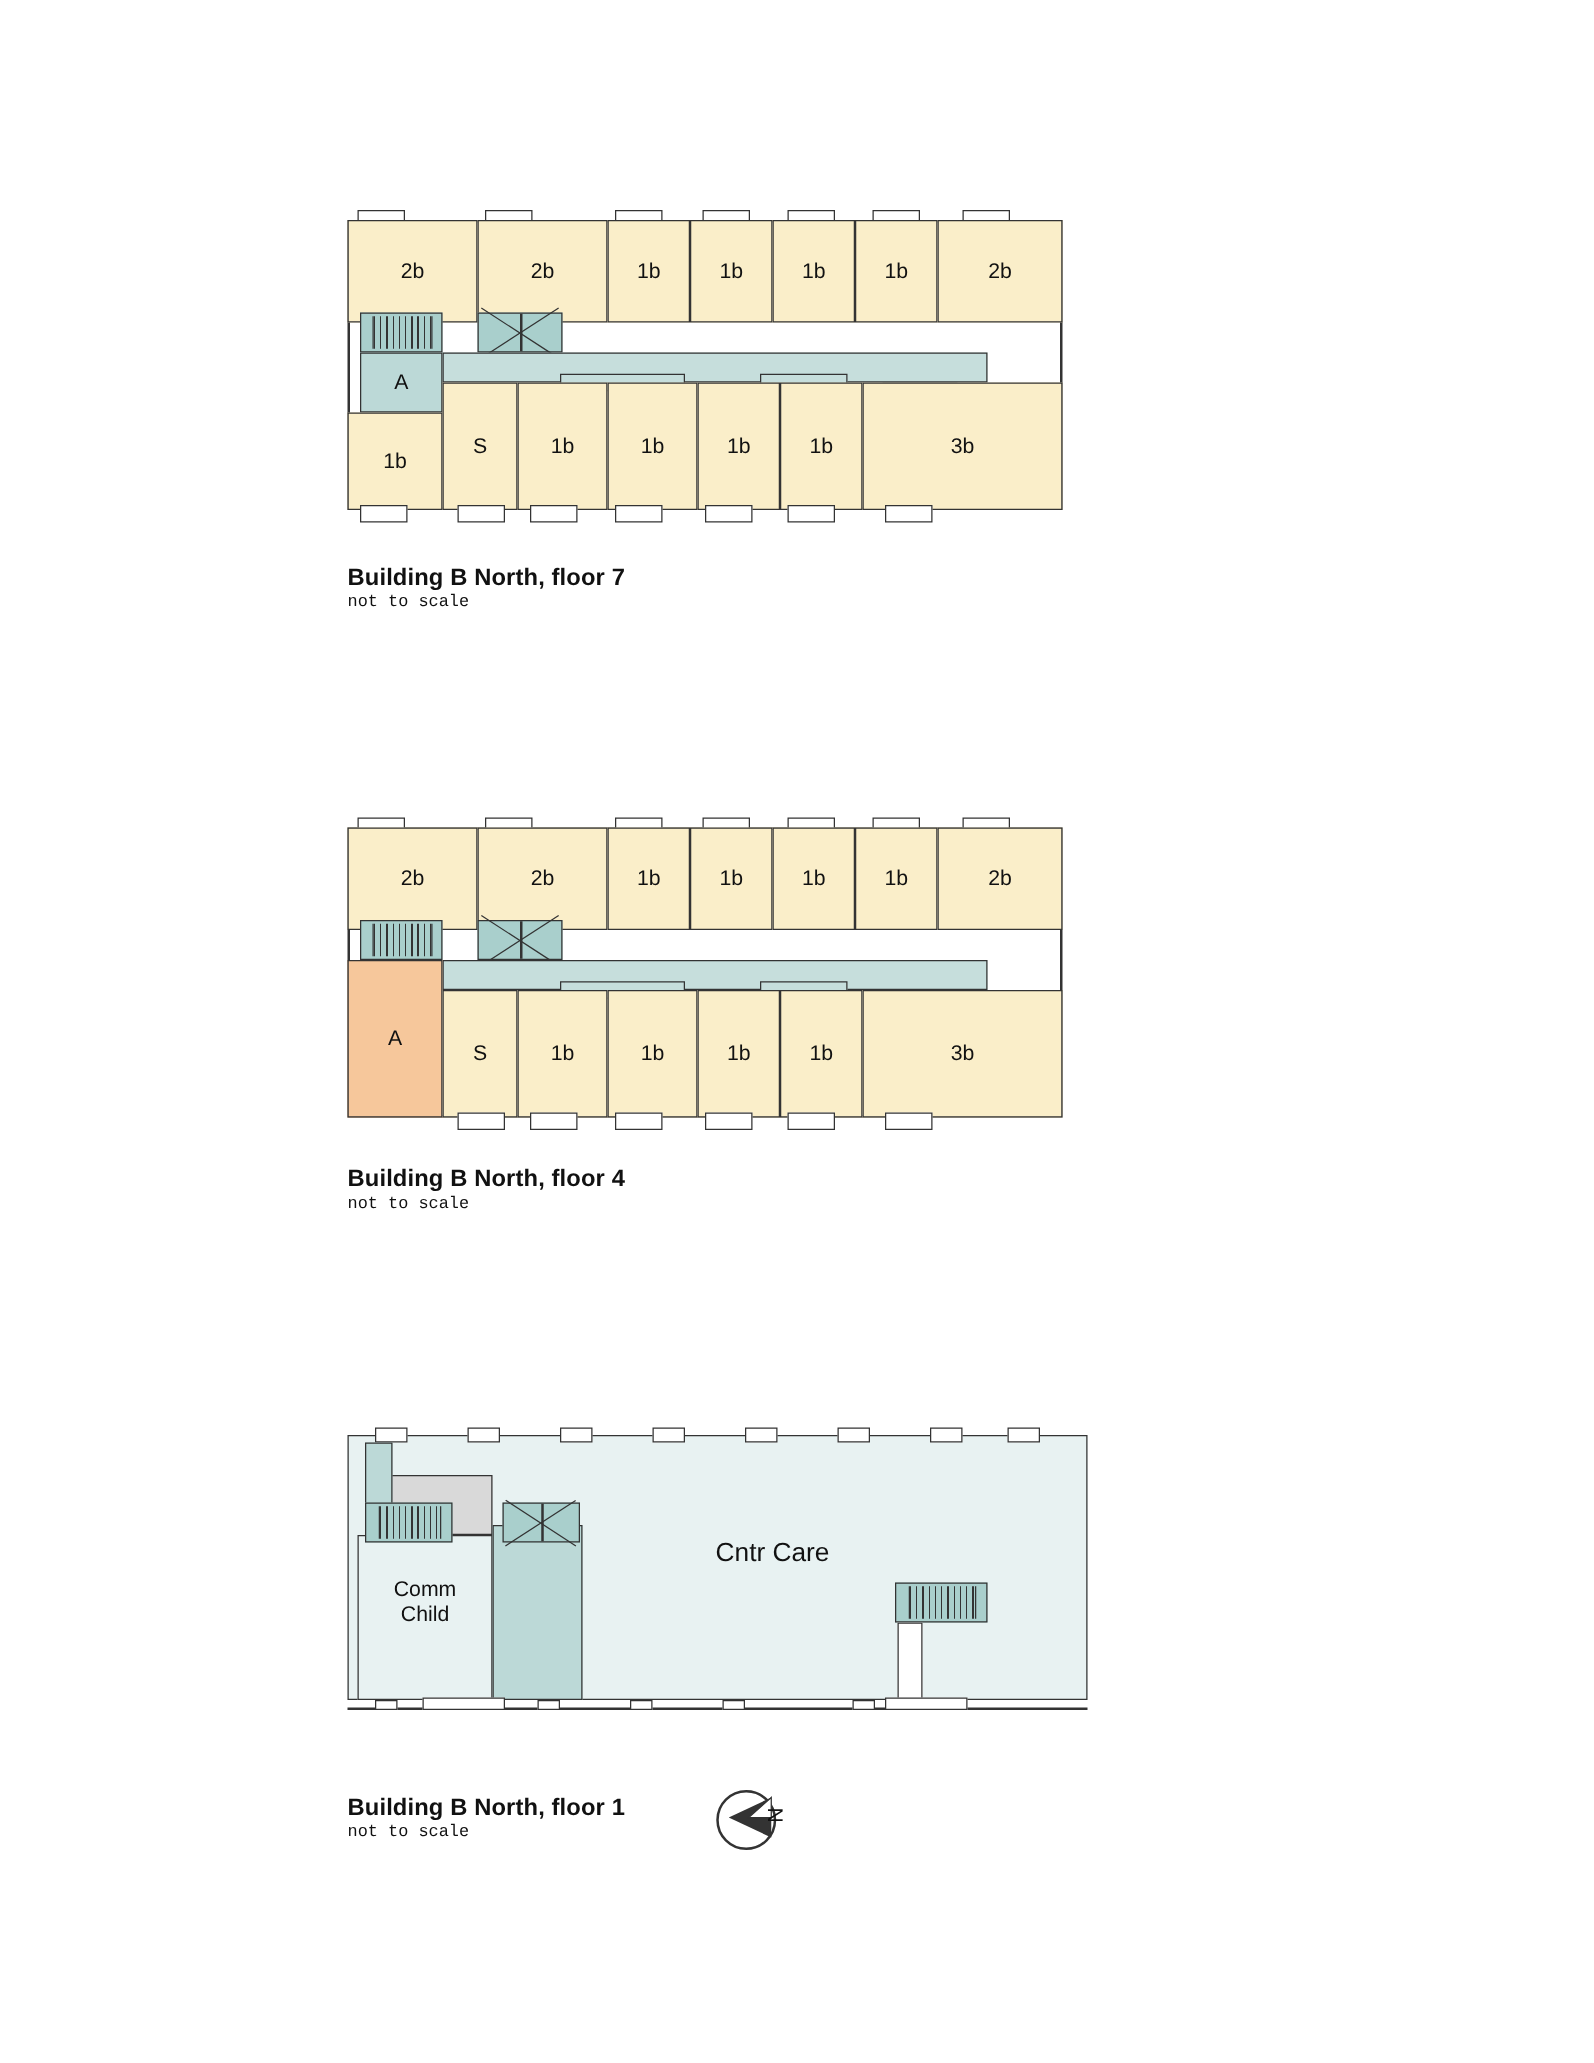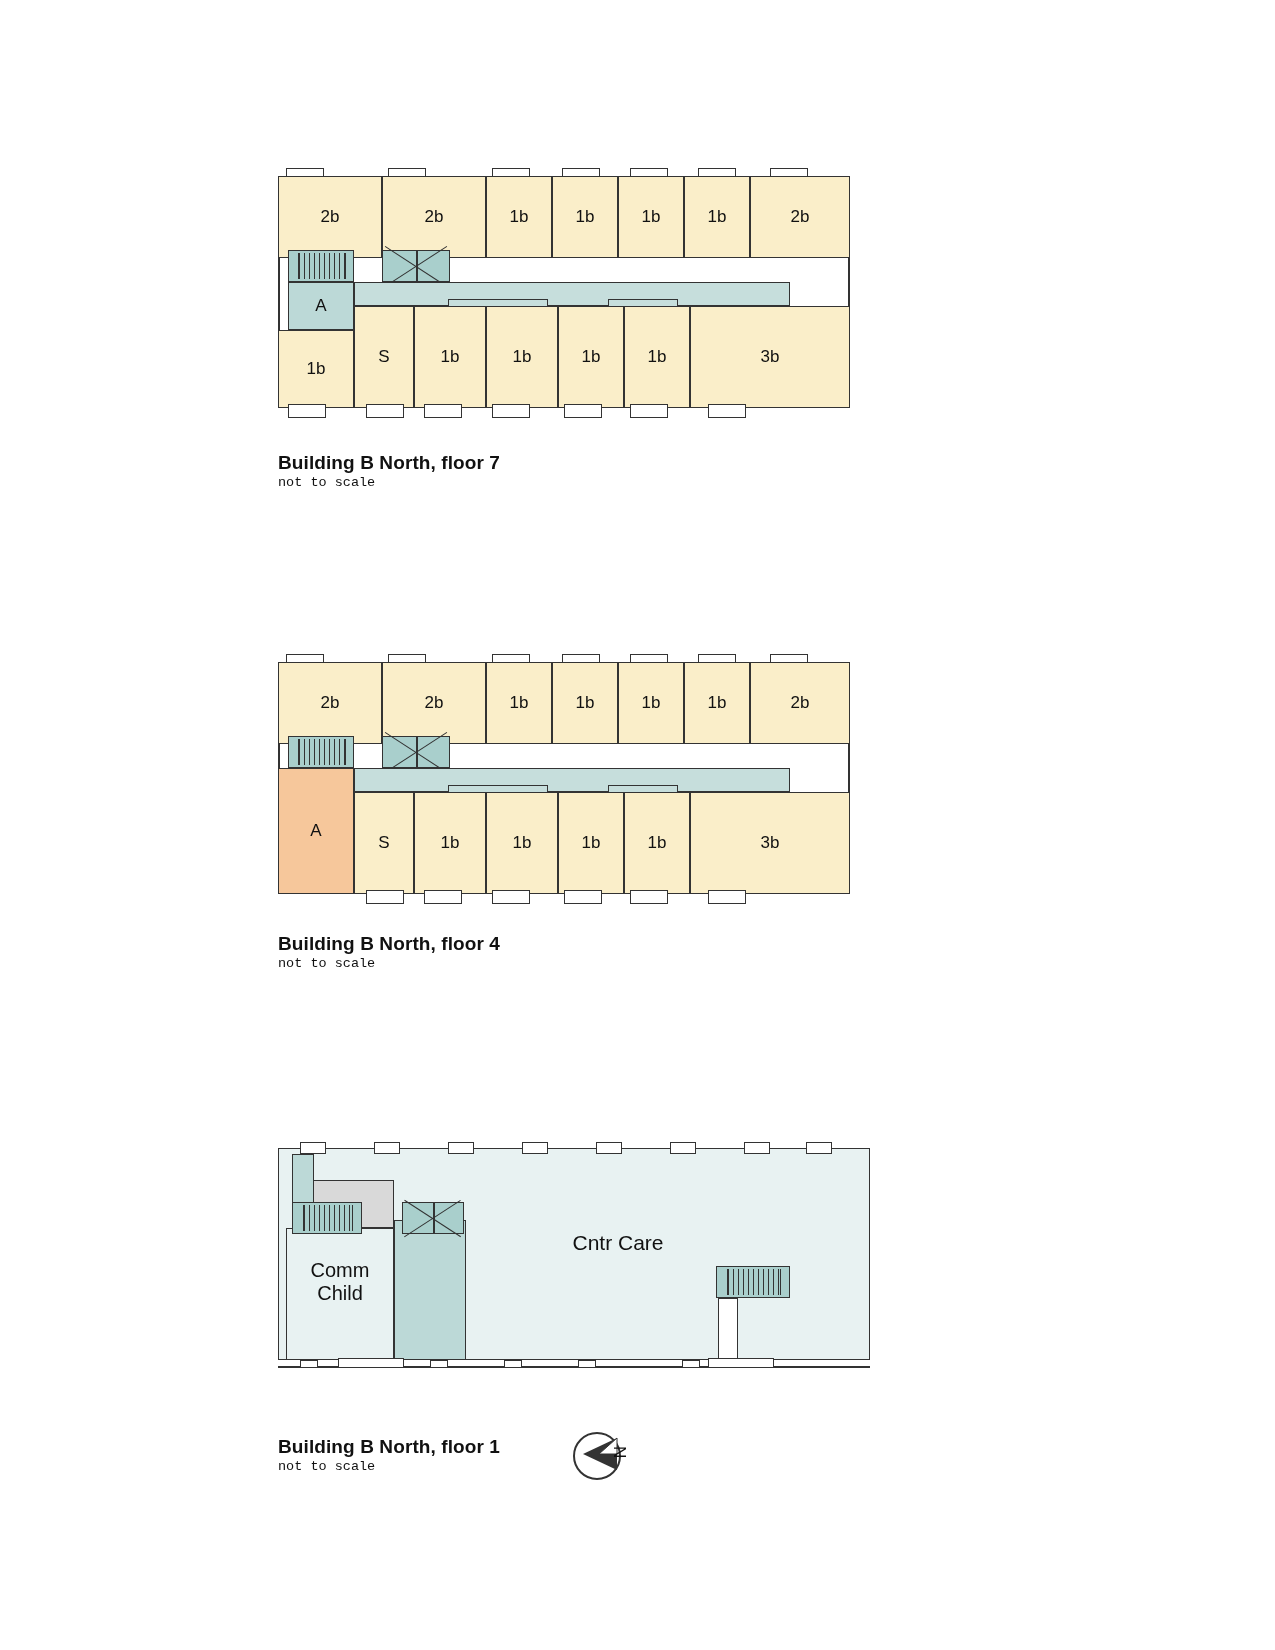--- a/index.html
+++ b/index.html
@@ -45,21 +45,21 @@
     background: #e8f2f2;
   }
   .unit.gray {
     background: #d9d9d9;
   }
   .label-only {
     position: absolute;
     display: flex;
     align-items: center;
     justify-content: center;
-    font-size: 20px;
+    font-size: 17px;
     color: #111;
     text-align: center;
     line-height: 1.15;
   }
   .corridor {
     position: absolute;
     background: #c6dedc;
     border: 1.6px solid #333333;
     box-sizing: border-box;
   }

